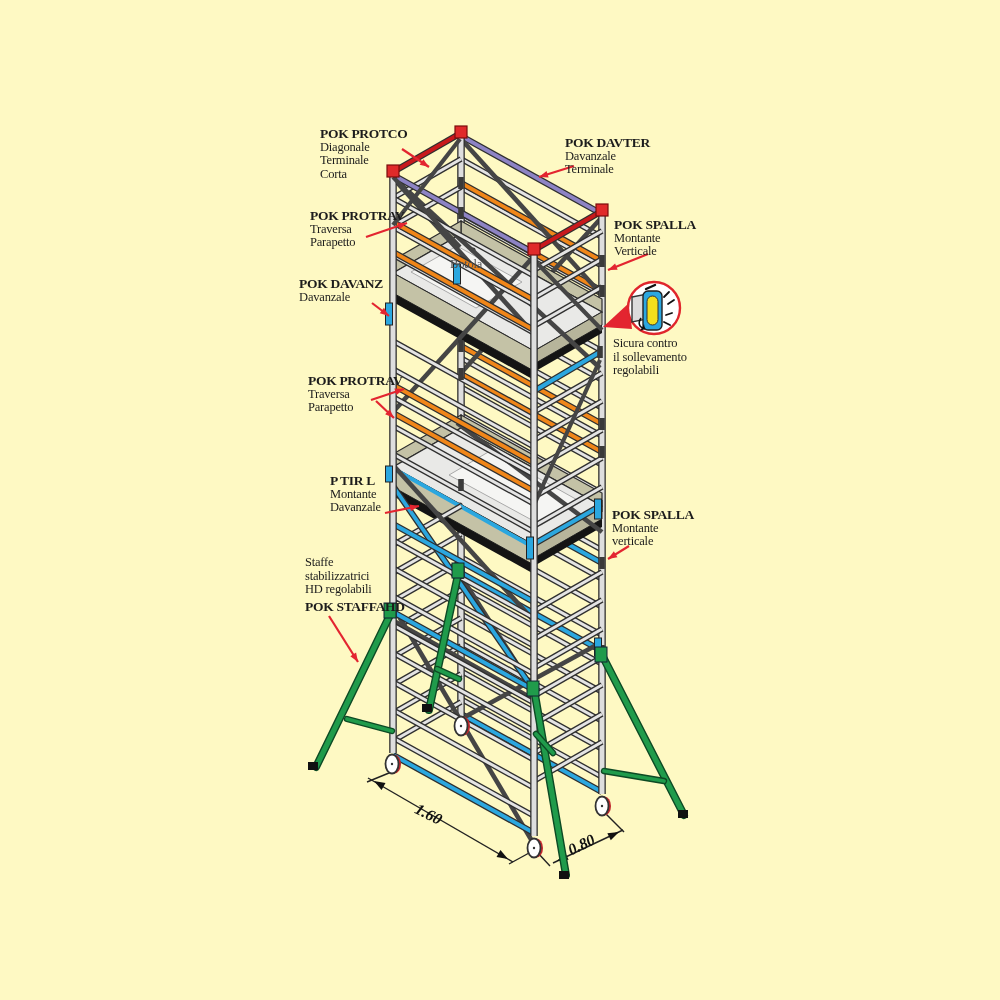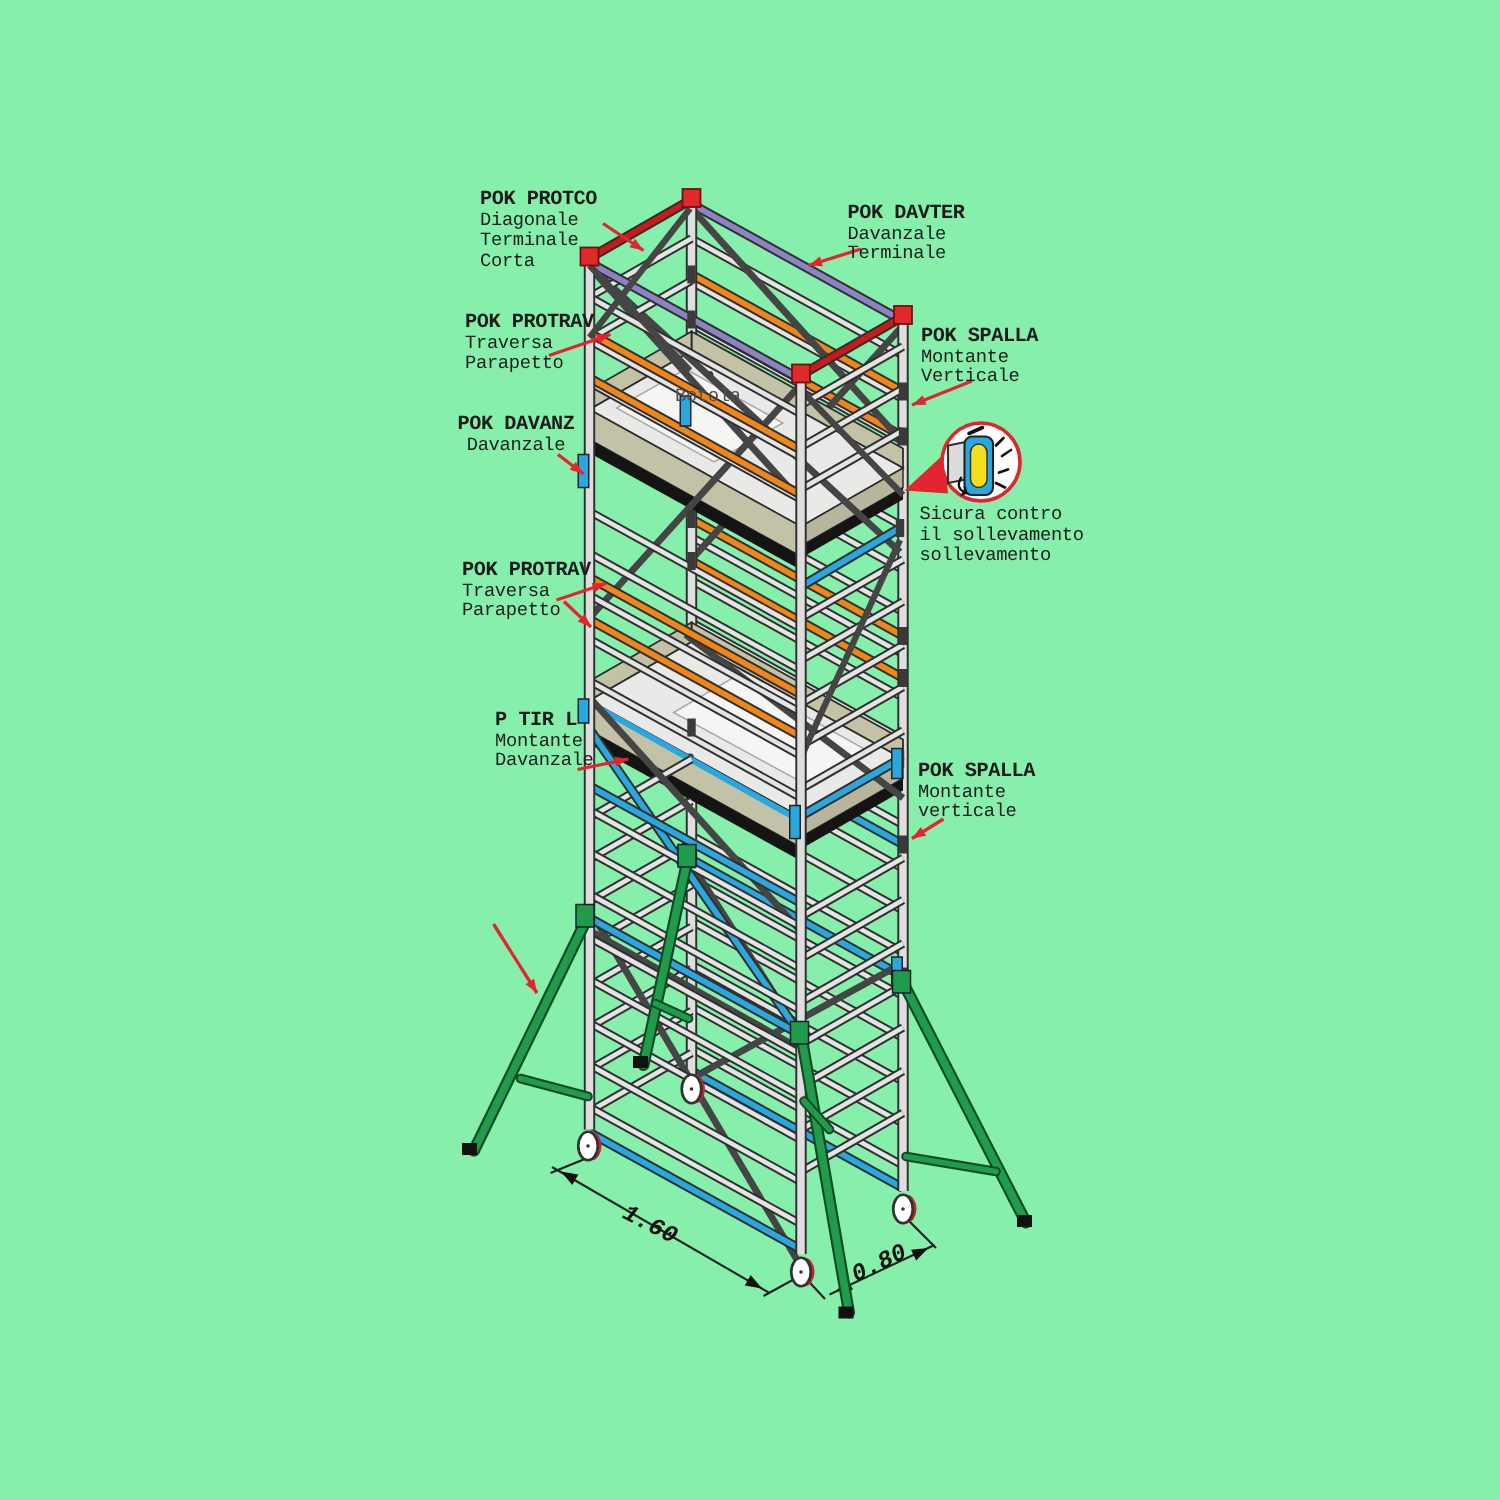--- a/index.html
+++ b/index.html
@@ -1,22 +1,22 @@
 <!DOCTYPE html>
 <html><head>
 <meta charset="utf-8">
 <style>
   html,body{margin:0;padding:0;background:#ffffff;}
-  #stage{position:relative;width:1000px;height:1000px;background:#86efac;overflow:hidden;
-         font-family:Liberation Mono, monospace;}
+  #stage{position:relative;width:1000px;height:1000px;background:#fef9c3;overflow:hidden;
+         font-family:Liberation Serif, serif;}
   #drawing{position:absolute;left:0;top:0;}
   .lbl{position:absolute;font-size:12.5px;line-height:13.5px;letter-spacing:-0.2px;color:#1c1c1c;}
   .lbl .t{display:block;font-weight:bold;font-size:13.5px;letter-spacing:-0.3px;}
   .lbl .ln{display:block;}
-  .lbl.right{text-align:center;}
+  .lbl.right{text-align:left;}
   .gray{color:#4f4f4f;margin-left:37px;}
   .dim{position:absolute;font-size:16px;font-weight:bold;font-style:italic;color:#111;
        transform-origin:left top;}
 </style>
 </head>
 <body>
 
 <div id="stage">
 
   <svg id="drawing" width="1000" height="1000" viewBox="0 0 1000 1000">
@@ -428,37 +428,43 @@
     <span class="ln">Davanzale</span>
   </div>
 
   <div class="lbl gray" style="left:413px;top:258px">
     <span class="ln">Botola</span>
   </div>
 
   <div class="lbl" style="left:613px;top:337px">
     <span class="ln">Sicura contro</span>
     <span class="ln">il sollevamento</span>
-    <span class="ln">sollevamento</span>
+    <span class="ln">regolabili</span>
   </div>
 
   <div class="lbl" style="left:308px;top:374px">
     <span class="t">POK PROTRAV</span>
     <span class="ln">Traversa</span>
     <span class="ln">Parapetto</span>
   </div>
 
   <div class="lbl" style="left:330px;top:474px">
     <span class="t">P TIR L</span>
     <span class="ln">Montante</span>
     <span class="ln">Davanzale</span>
   </div>
 
   <div class="lbl" style="left:612px;top:508px">
     <span class="t">POK SPALLA</span>
     <span class="ln">Montante</span>
     <span class="ln">verticale</span>
   </div>
 
+  <div class="lbl" style="left:305px;top:556px">
+    <span class="ln">Staffe</span>
+    <span class="ln">stabilizzatrici</span>
+    <span class="ln">HD regolabili</span>
+    <span class="t" style="margin-top:3px">POK STAFFAHD</span>
+  </div>
 
   <span class="dim" style="left:420px;top:800px;transform:rotate(27deg)">1.60</span>
   <span class="dim" style="left:565px;top:843px;transform:rotate(-26deg)">0.80</span>
 </div>
 
 </body></html>

